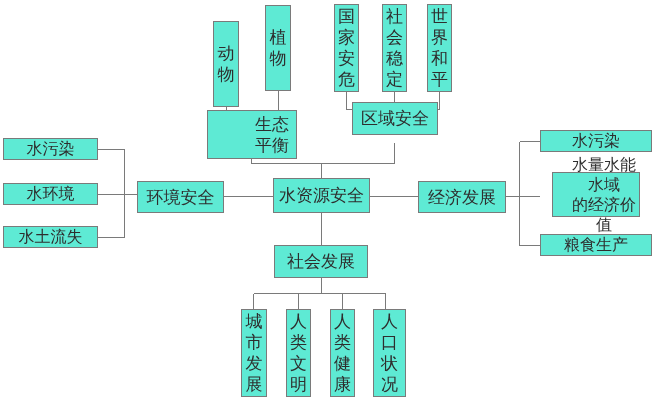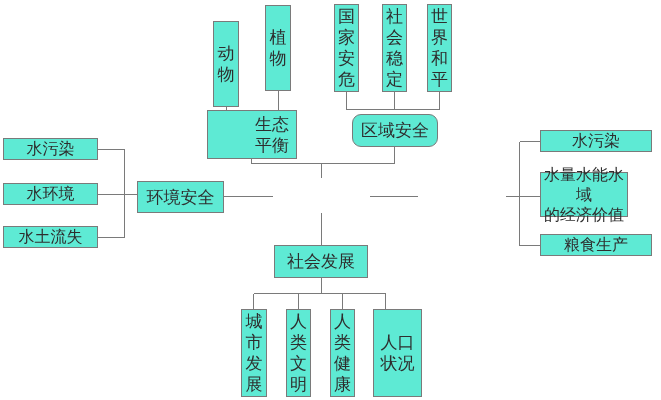--- a/index.html
+++ b/index.html
@@ -72,33 +72,35 @@
              M385.5 293.5 L385.5 309"></path>
   </svg>
 
   <div class="node" style="left:213px; top:5px; width:26px; height:86px;margin-top:16px;">动物</div>
   <div class="node" style="left:265px; top:5px; width:26px; height:86px;">植物</div>
   <div class="node" style="left:334px; top:4px; width:25px; height:88px;">国家安危</div>
   <div class="node" style="left:427px; top:4px; width:25px; height:88px;">世界和平</div>
   <div class="node" style="left:382px; top:4px; width:25px; height:88px;">社会稳定</div>
 
   <div class="node" style="left:207px; top:110px; width:90px; height:49px;padding-left:40px;">生态平衡</div>
-  <div class="node" style="left:352px; top:114px; width:86px; height:33px;border-radius:9px;">区域安全</div>
+  <div class="node" style="left:352px; top:102px; width:86px; height:33px;">区域安全</div>
 
   <div class="node small" style="left:3px; top:138px; width:95px; height:22px;">水污染</div>
   <div class="node small" style="left:3px; top:183px; width:95px; height:22px;">水环境</div>
   <div class="node small" style="left:3px; top:226px; width:95px; height:22px;">水土流失</div>
 
   <div class="node" style="left:137px; top:181px; width:87px; height:32px;">环境安全</div>
+  <div class="node" style="left:273px; top:178px; width:97px; height:35px;">水资源安全</div>
+  <div class="node" style="left:418px; top:181px; width:88px; height:32px;">经济发展</div>
 
   <div class="node small" style="left:540px; top:130px; width:112px; height:22px;">水污染</div>
-  <div class="node small" style="left:540px; top:172px; width:88px; height:45px;">水量水能水域
+  <div class="node small" style="left:552px; top:172px; width:88px; height:45px;padding-left:16px;">水量水能水域
 的经济价值</div>
   <div class="node small" style="left:540px; top:234px; width:112px; height:22px;">粮食生产</div>
 
   <div class="node" style="left:274px; top:245px; width:94px; height:33px;">社会发展</div>
 
   <div class="node" style="left:241px; top:309px; width:26px; height:88px;">城市发展</div>
   <div class="node" style="left:286px; top:309px; width:25px; height:88px;">人类文明</div>
   <div class="node" style="left:330px; top:309px; width:25px; height:88px;">人类健康</div>
-  <div class="node" style="left:373px; top:309px; width:49px; height:88px;">人口状况</div>
+  <div class="node" style="left:373px; top:309px; width:33px; height:88px;">人口状况</div>
 
 </div>
 
 </body></html>

